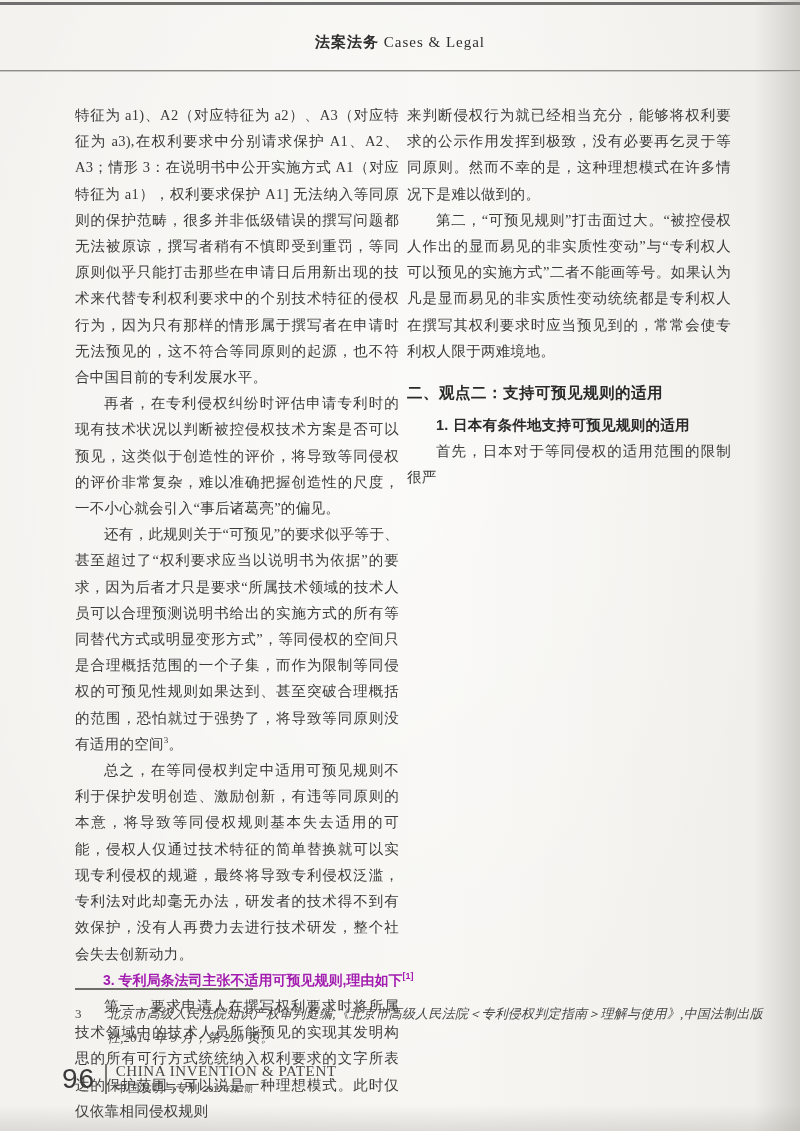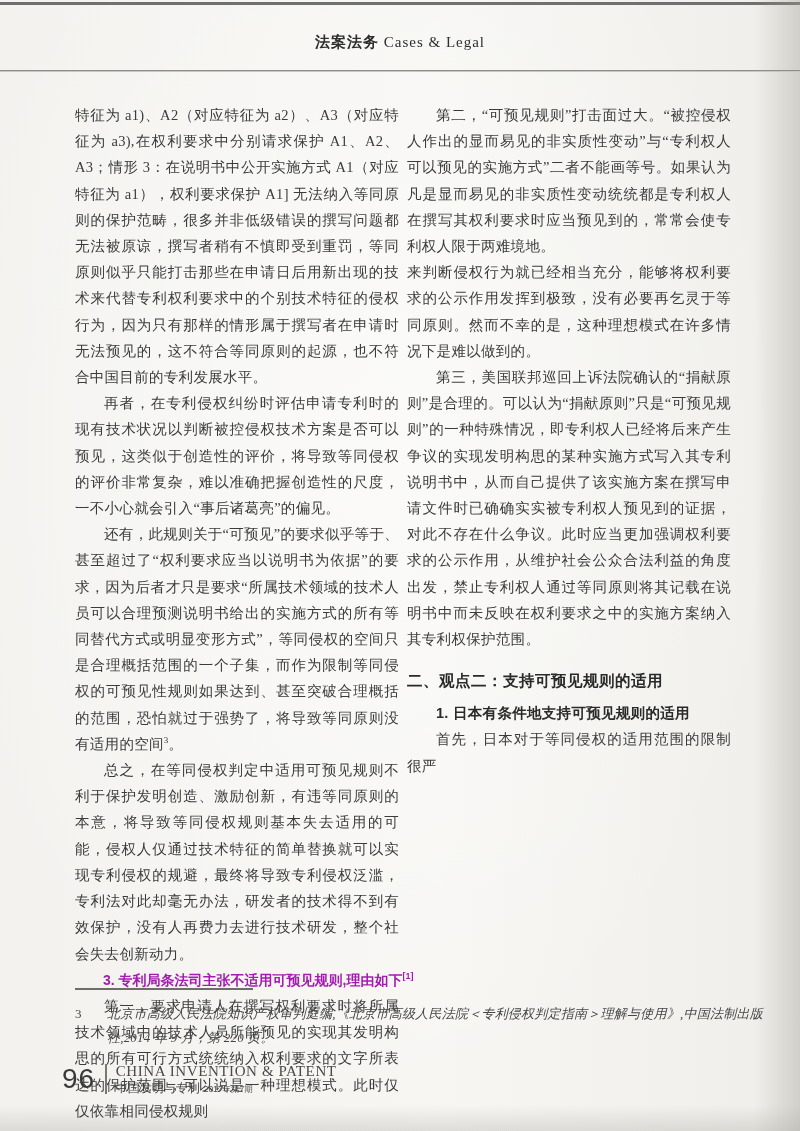--- a/index.html
+++ b/index.html
@@ -81,23 +81,22 @@
   <div class="col">
     <p class="para noindent">特征为 a1)、A2（对应特征为 a2）、A3（对应特征为 a3),在权利要求中分别请求保护 A1、A2、A3；情形 3：在说明书中公开实施方式 A1（对应特征为 a1），权利要求保护 A1] 无法纳入等同原则的保护范畴，很多并非低级错误的撰写问题都无法被原谅，撰写者稍有不慎即受到重罚，等同原则似乎只能打击那些在申请日后用新出现的技术来代替专利权利要求中的个别技术特征的侵权行为，因为只有那样的情形属于撰写者在申请时无法预见的，这不符合等同原则的起源，也不符合中国目前的专利发展水平。</p>
     <p class="para">再者，在专利侵权纠纷时评估申请专利时的现有技术状况以判断被控侵权技术方案是否可以预见，这类似于创造性的评价，将导致等同侵权的评价非常复杂，难以准确把握创造性的尺度，一不小心就会引入“事后诸葛亮”的偏见。</p>
     <p class="para"><span>还有，此规则关于“可预见”的要求似乎等于、甚至超过了“权利要求应当以说明书为依据”的要求，因为后者才只是要求“所属技术领域的技术人员可以合理预测说明书给出的实施方式的所有等同替代方式或明显变形方式”，等同侵权的空间只是合理概括范围的一个子集，而作为限制等同侵权的可预见性规则如果达到、甚至突破合理概括的范围，恐怕就过于强势了，将导致等同原则没有适用的空间</span><sup class="sup">3</sup><span>。</span></p>
     <p class="para">总之，在等同侵权判定中适用可预见规则不利于保护发明创造、激励创新，有违等同原则的本意，将导致等同侵权规则基本失去适用的可能，侵权人仅通过技术特征的简单替换就可以实现专利侵权的规避，最终将导致专利侵权泛滥，专利法对此却毫无办法，研发者的技术得不到有效保护，没有人再费力去进行技术研发，整个社会失去创新动力。</p>
     <p class="para para-heading"><span>3. 专利局条法司主张不适用可预见规则,理由如下</span><sup class="sup">[1]</sup></p>
     <p class="para">第一，要求申请人在撰写权利要求时将所属技术领域中的技术人员所能预见的实现其发明构思的所有可行方式统统纳入权利要求的文字所表达的保护范围，可以说是一种理想模式。此时仅仅依靠相同侵权规则</p>
   </div>
 
   <div class="col">
+    <p class="para noindent">来判断侵权行为就已经相当充分，能够将权利要求的公示作用发挥到极致，没有必要再乞灵于等同原则。然而不幸的是，这种理想模式在许多情况下是难以做到的。</p>
     <p class="para">第二，“可预见规则”打击面过大。“被控侵权人作出的显而易见的非实质性变动”与“专利权人可以预见的实施方式”二者不能画等号。如果认为凡是显而易见的非实质性变动统统都是专利权人在撰写其权利要求时应当预见到的，常常会使专利权人限于两难境地。</p>
-    <p class="para noindent">来判断侵权行为就已经相当充分，能够将权利要求的公示作用发挥到极致，没有必要再乞灵于等同原则。然而不幸的是，这种理想模式在许多情况下是难以做到的。</p>
-    <p class="para">第三，美国联邦巡回上诉法院确认的“捐献原则”是合理的。可以认为“捐献原则”只是“可预见规则”的一种特殊情况，即专利权人已经将后来产生争议的实现发明构思的某种实施方式写入其专利说明书中，从而自己提供了该实施方案在撰写申请文件时已确确实实被专利权人预见到的证据，对此不存在什么争议。此时应当更加强调权利要求的公示作用，从维护社会公众合法利益的角度出发，禁止专利权人通过等同原则将其记载在说明书中而未反映在权利要求之中的实施方案纳入其专利权保护范围。</p>
     <h3 class="section-heading">二、观点二：支持可预见规则的适用</h3>
     <h4 class="sub-heading">1. 日本有条件地支持可预见规则的适用</h4>
     <p class="para">首先，日本对于等同侵权的适用范围的限制很严</p>
   </div>
 
 </div>
 
 <div class="footnote-rule"></div>
 <div class="footnote">
   <span class="fn-marker">3</span>

